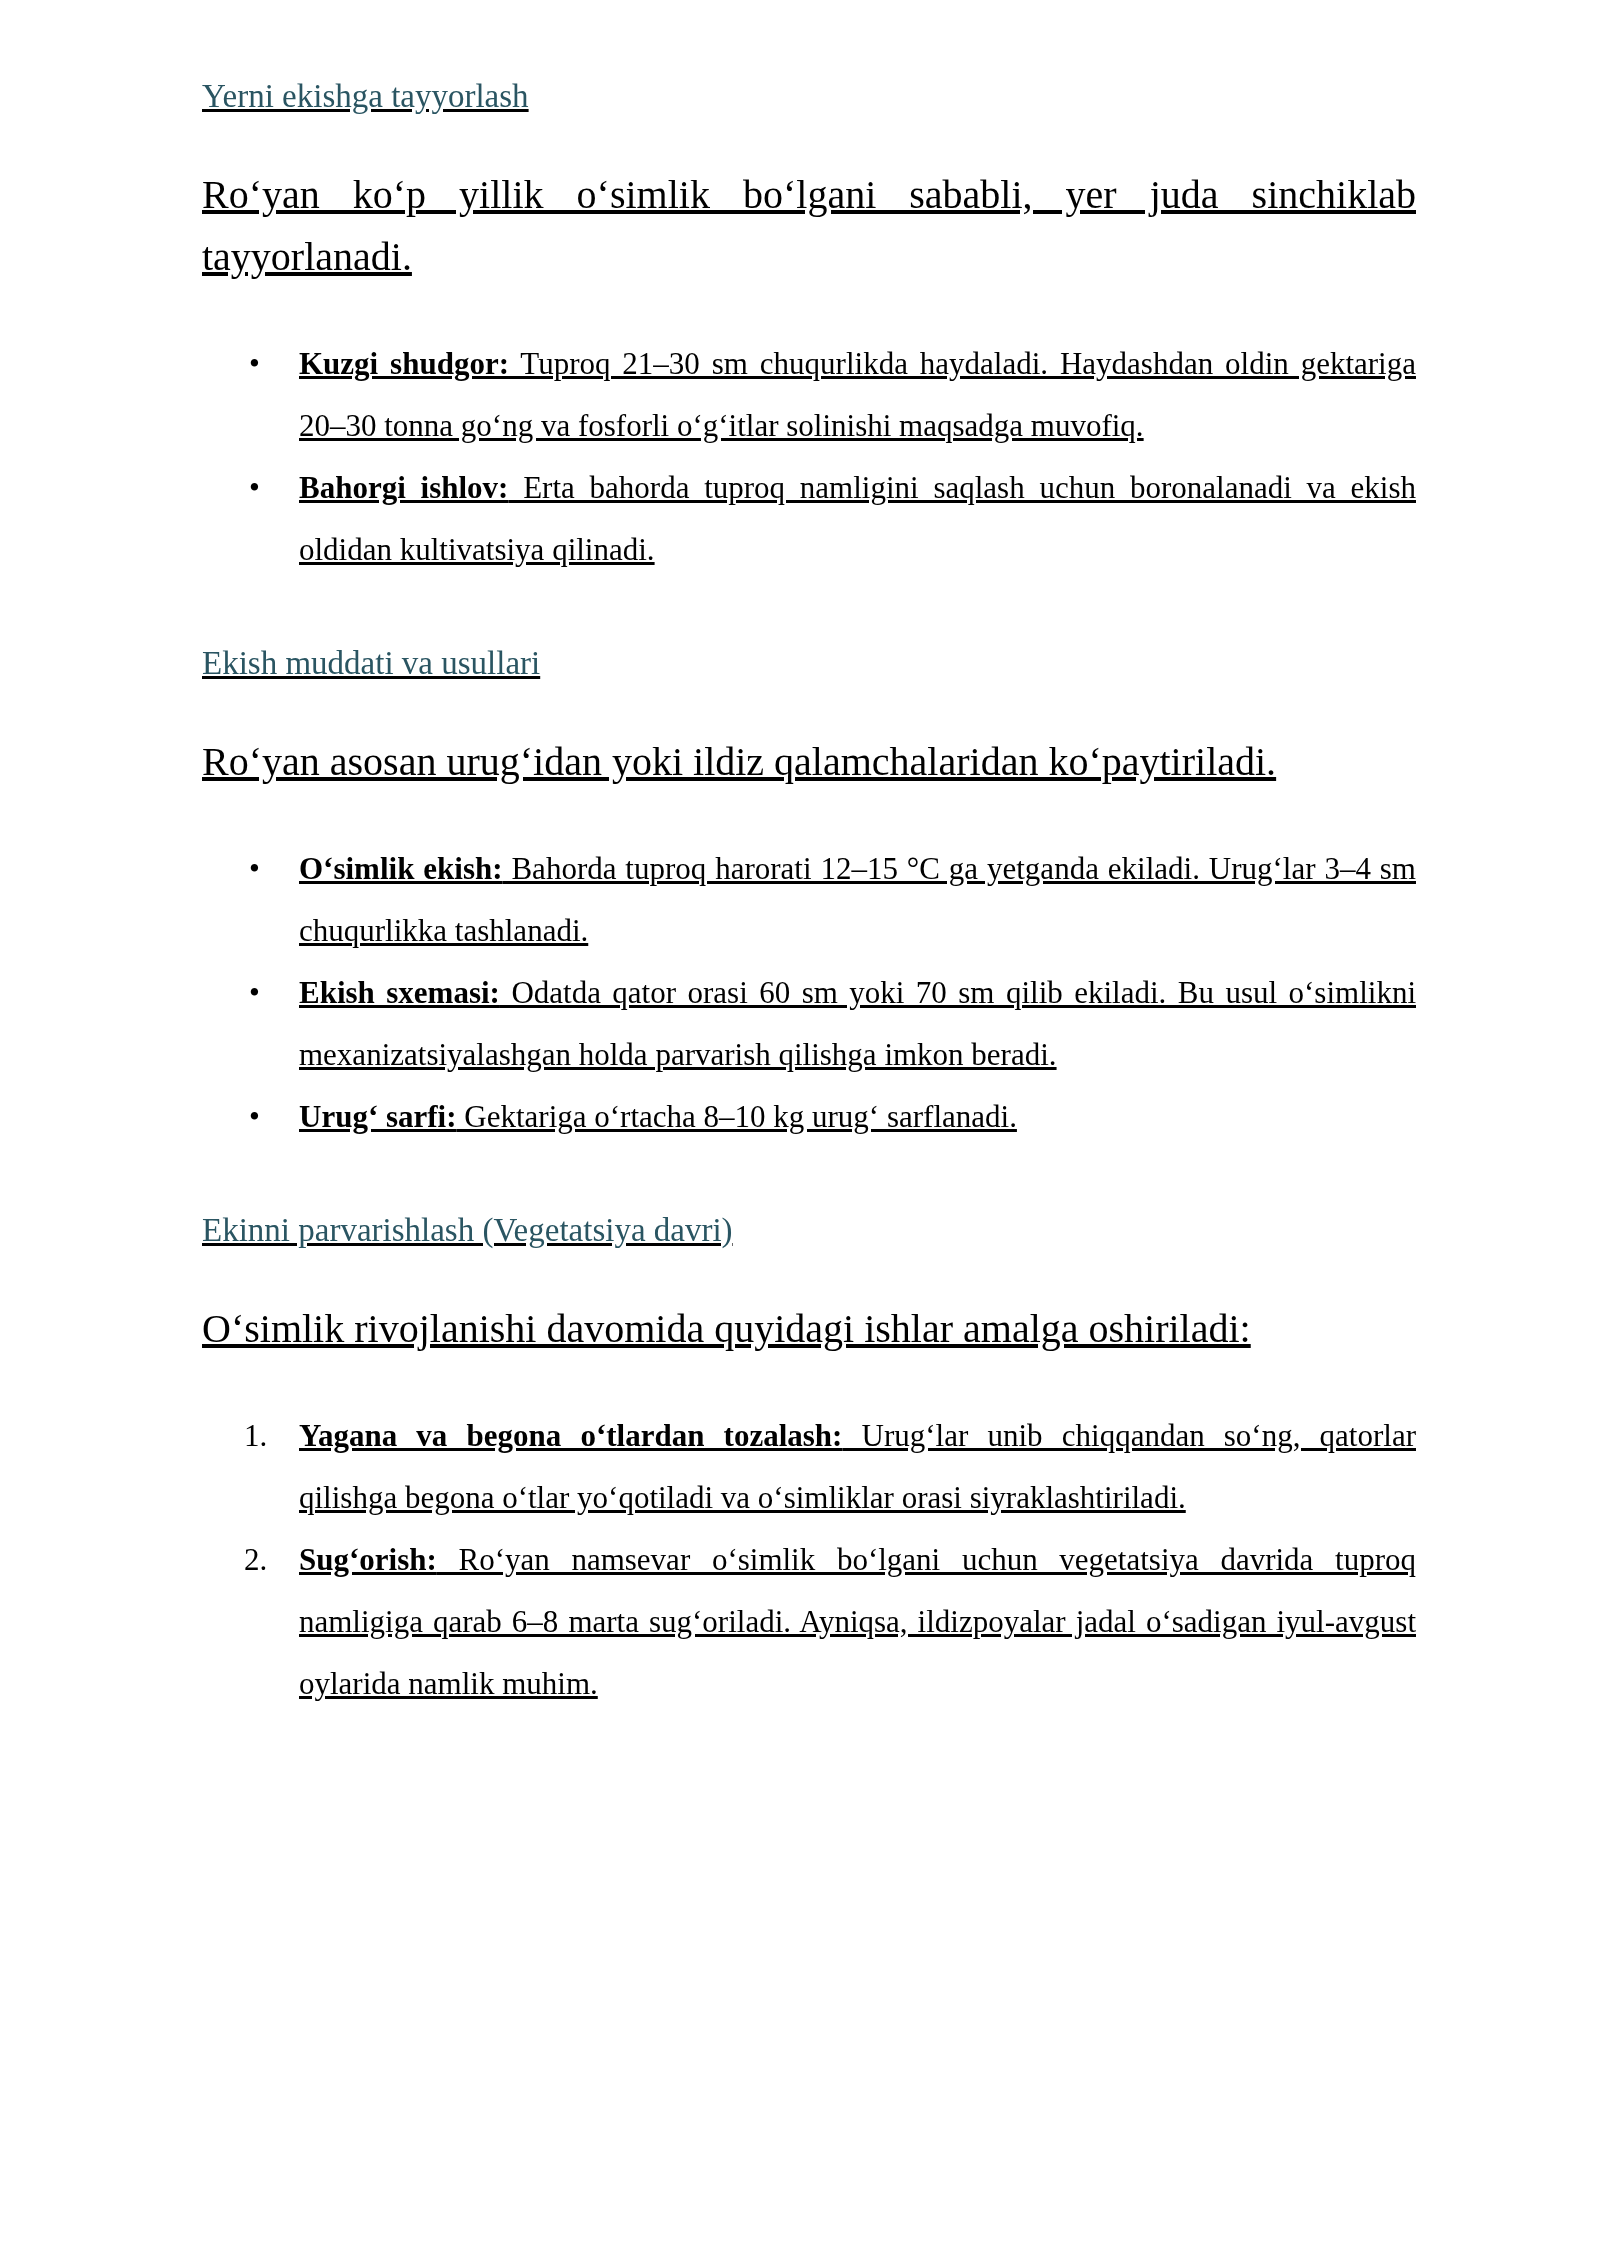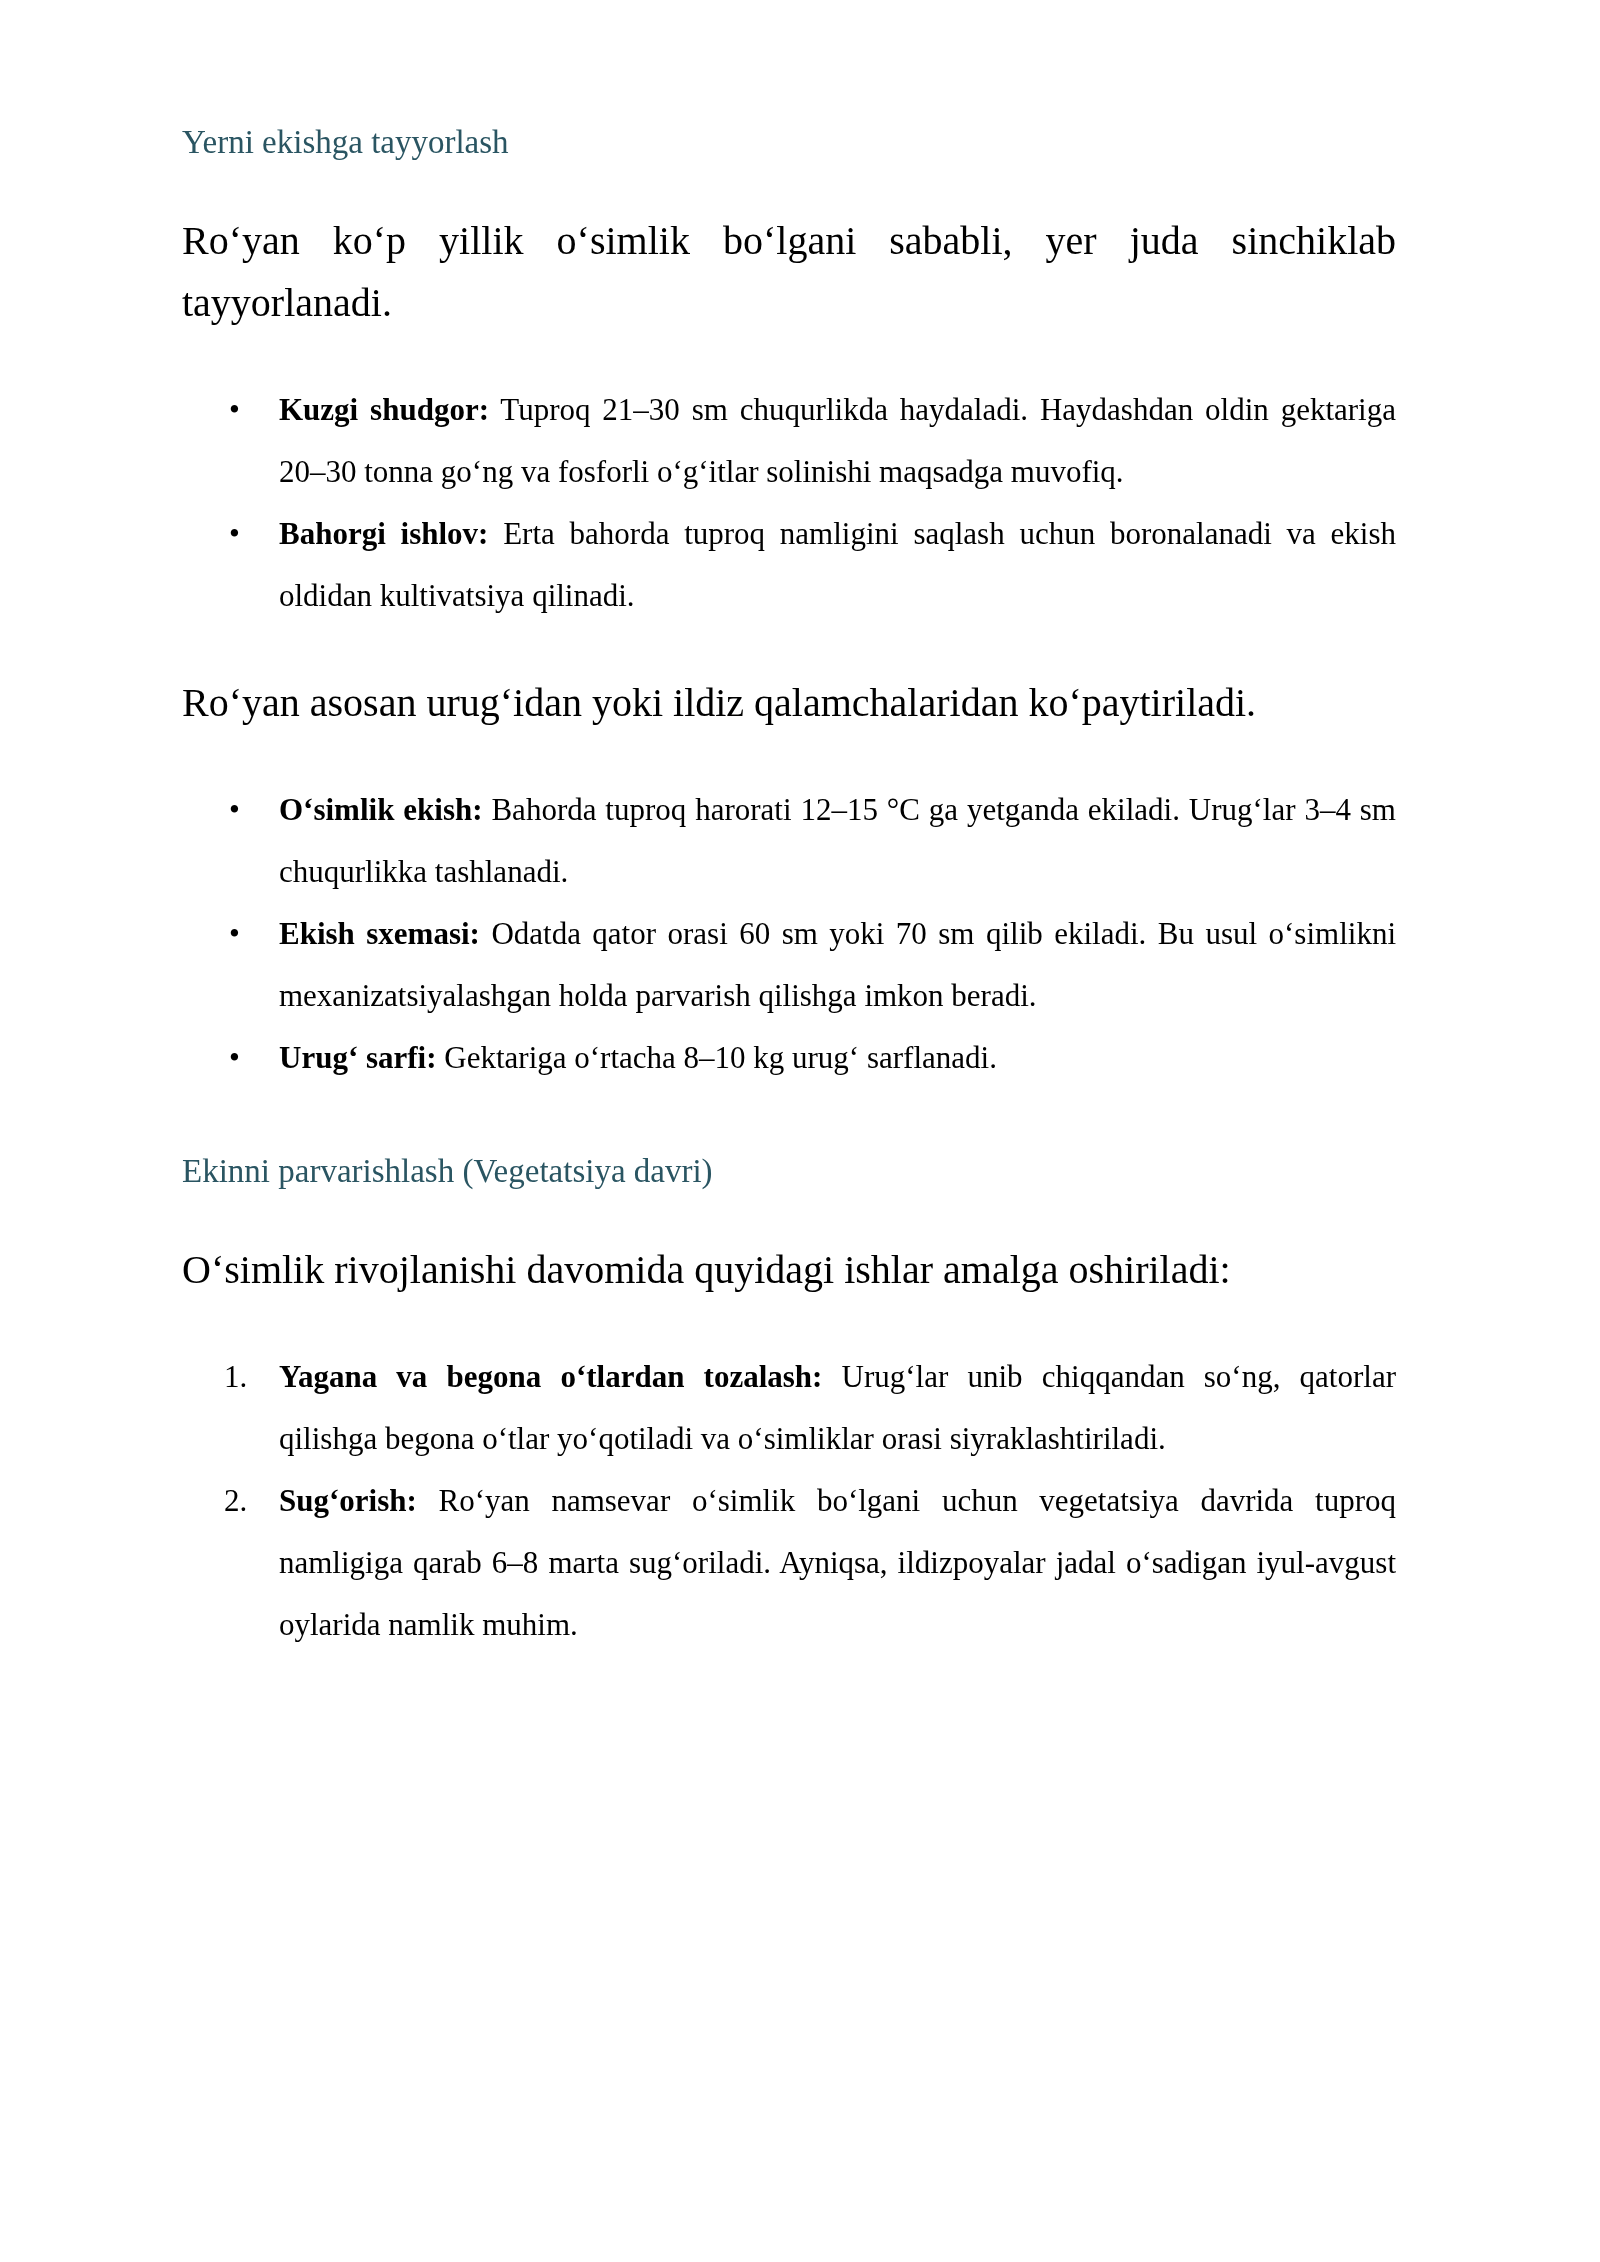--- a/index.html
+++ b/index.html
@@ -11,24 +11,25 @@
     position: relative;
     width: 1600px;
     height: 2262px;
     background: #ffffff;
     font-family: "Liberation Serif", "DejaVu Serif", serif;
     color: #000000;
     overflow: hidden;
   }
   .content {
     position: absolute;
-    left: 182px;
+    left: 202px;
     width: 1214px;
     top: 0;
-    padding-top: 120px;
+    padding-top: 74px;
+    text-decoration: underline;
   }
   h2.doc-heading {
     font-family: "Liberation Serif", "DejaVu Serif", serif;
     font-size: 33px;
     font-weight: 400;
     line-height: 44px;
     color: #2a5562;
     margin: 60px 0 46px 0;
   }
   h2.doc-heading.first {
@@ -80,20 +81,21 @@
       <li>
         <span class="marker bullet">•</span>
         <span class="run-bold">Kuzgi shudgor:</span><span> Tuproq 21–30 sm chuqurlikda haydaladi. Haydashdan oldin gektariga 20–30 tonna goʻng va fosforli oʻgʻitlar solinishi maqsadga muvofiq.</span>
       </li>
       <li>
         <span class="marker bullet">•</span>
         <span class="run-bold">Bahorgi ishlov:</span><span> Erta bahorda tuproq namligini saqlash uchun boronalanadi va ekish oldidan kultivatsiya qilinadi.</span>
       </li>
     </ul>
 
+    <h2 class="doc-heading">Ekish muddati va usullari</h2>
     <p class="doc-para">Roʻyan asosan urugʻidan yoki ildiz qalamchalaridan koʻpaytiriladi.</p>
     <ul class="doc-list">
       <li>
         <span class="marker bullet">•</span>
         <span class="run-bold">Oʻsimlik ekish:</span><span> Bahorda tuproq harorati 12–15 °C ga yetganda ekiladi. Urugʻlar 3–4 sm chuqurlikka tashlanadi.</span>
       </li>
       <li>
         <span class="marker bullet">•</span>
         <span class="run-bold">Ekish sxemasi:</span><span> Odatda qator orasi 60 sm yoki 70 sm qilib ekiladi. Bu usul oʻsimlikni mexanizatsiyalashgan holda parvarish qilishga imkon beradi.</span>
       </li>

